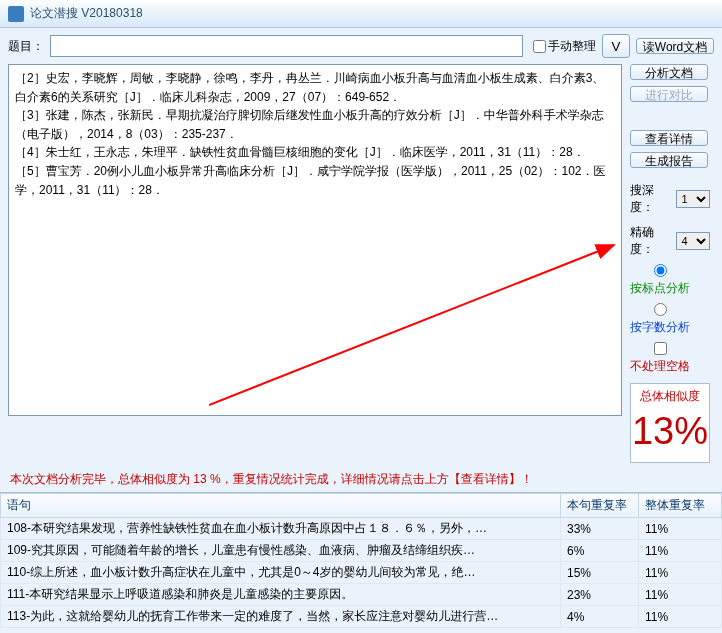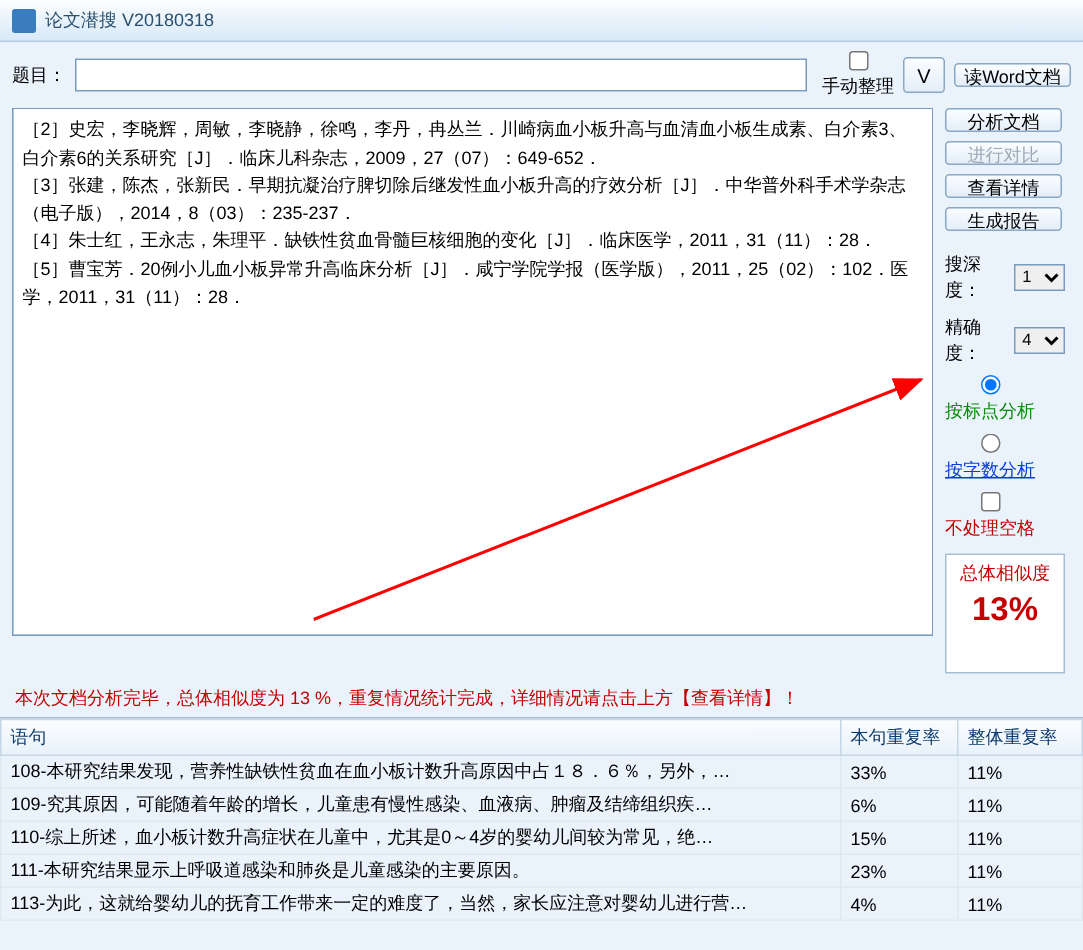--- a/index.html
+++ b/index.html
@@ -2,37 +2,37 @@
 <html><head>
 <meta charset="utf-8">
 <style>
 * { box-sizing: border-box; margin: 0; padding: 0; }
 body { font-family: "Microsoft YaHei", SimSun, sans-serif; font-size: 12px; background: #eaf3fc; width: 722px; height: 633px; overflow: hidden; position: relative; }
 .titlebar { height: 28px; background: linear-gradient(#fdfefe,#e8f2fb,#d9eaf9); border-bottom: 1px solid #b1c9df; display: flex; align-items: center; padding: 0 8px; color: #2b506e; }
 .titlebar .icon { width: 16px; height: 16px; background: #3a7dbf; border-radius: 2px; margin-right: 6px; display:inline-block; }
 .toprow { display: flex; align-items: center; padding: 6px 8px; gap: 6px; }
 .toprow label { color: #000; }
 .toprow input[type=text] { flex: 1; height: 22px; border: 1px solid #7a9bbd; background: #fff; padding: 0 4px; }
-.chk { display: flex; align-items: center; gap: 2px; margin-left: 4px; flex-direction: column; }
+.chk { display: flex; align-items: center; gap: 2px; margin-left: 4px; }
 .vbtn { width: 28px; height: 24px; border: 1px solid #8aa8c6; background: linear-gradient(#fbfdff,#e3eef9); border-radius: 3px; cursor: pointer; }
 .btn { width: 72px; height: 16px; border: 1px solid #8aa8c6; background: linear-gradient(#fbfdff,#e3eef9); border-radius: 3px; cursor: pointer; font-size: 12px; }
 .btn.disabled { color: #9da9b4; }
 .mainarea { display: flex; padding: 0 8px; gap: 8px; }
 .refbox { width: 614px; height: 352px; border: 1px solid #7a9bbd; background: #fff; padding: 4px 6px; overflow-y: auto; line-height: 1.55; color: #000; position: relative; }
 .refbox .arrow { position: absolute; left: 200px; top: 160px; pointer-events: none; }
 .sidecol { width: 80px; display: flex; flex-direction: column; gap: 6px; align-items: flex-start; }
 .sidecol .btn { width: 78px; }
 .siderow { display: flex; align-items: center; gap: 2px; font-size: 12px; margin-top: 2px; }
 .siderow select { width: 36px; height: 18px; border: 1px solid #7a9bbd; font-size: 11px; }
 .radio-row { display: flex; align-items: center; gap: 3px; font-size: 12px; flex-direction: column; }
 .radio-row.green { color: #0a8a0a; }
-.radio-row.blue { color: #0a3fd6; text-decoration: underline; }
+.radio-row.blue { color: #0a3fd6; }
 .scorebox { border: 1px solid #a7bdd4; background: #fff; width: 80px; height: 80px; display: flex; flex-direction: column; align-items: center; justify-content: flex-start; padding-top: 4px; margin-top: 2px; }
 .scorebox .lbl { color: #c40000; font-size: 12px; }
-.scorebox .pct { color: #c40000; font-size: 22px; font-weight: bold; line-height: 1.4; }
+.scorebox .pct { color: #c40000; font-size: 38px; font-weight: normal; line-height: 1.4; }
 .status { color: #c40000; padding: 8px 10px 4px; }
 .tablewrap { border-top: 1px solid #a7bdd4; }
 table { width: 100%; border-collapse: collapse; table-layout: fixed; }
 th { background: linear-gradient(#fafcfe,#e8f1fa); border: 1px solid #c5d6e6; padding: 3px 6px; text-align: left; color: #0b3a6e; font-weight: normal; font-size: 12px; }
 th:nth-child(1){ width: 560px; }
 th:nth-child(2){ width: 78px; font-family: Liberation Mono, monospace; }
 td { border: 1px solid #e0e8f1; padding: 2px 6px; font-size: 12px; white-space: nowrap; overflow: hidden; text-overflow: ellipsis; }
 .reftxt { white-space: normal; }
 </style>
 </head>
@@ -67,21 +67,21 @@
           <marker id="ah" markerWidth="10" markerHeight="8" refX="9" refY="4" orient="auto">
             <polygon points="0 0, 10 4, 0 8" fill="#ff0000"></polygon>
           </marker>
         </defs>
       <line x1="0" y1="180" x2="405" y2="20" stroke="#ff0000" stroke-width="2" marker-end="url(#ah)"></line>
     </svg>
   </div>
   <div class="sidecol">
     <button class="btn">分析文档</button>
     <button class="btn disabled">进行对比</button>
-    <button class="btn" style="margin-top:0">查看详情</button>
+    <button class="btn" style="margin-top:22px">查看详情</button>
     <button class="btn">生成报告</button>
     <div class="siderow" style="margin-top:8px">
       <span>搜深度：</span>
       <select><option>1</option></select>
     </div>
     <div class="siderow">
       <span>精确度：</span>
       <select><option>4</option></select>
     </div>
     <label class="radio-row green">

